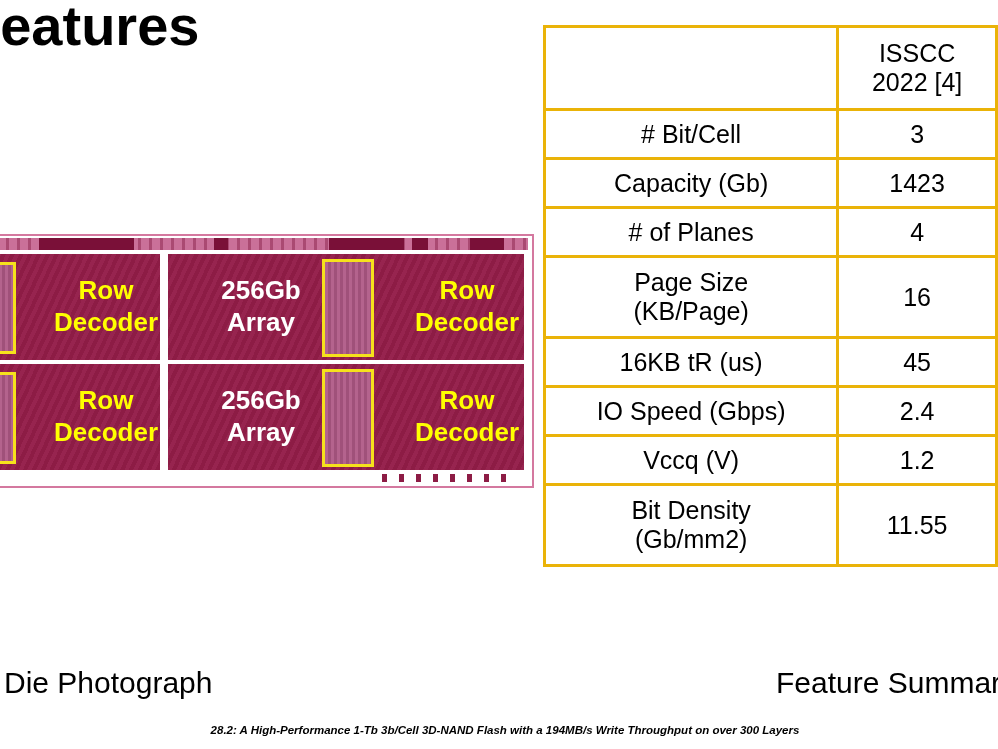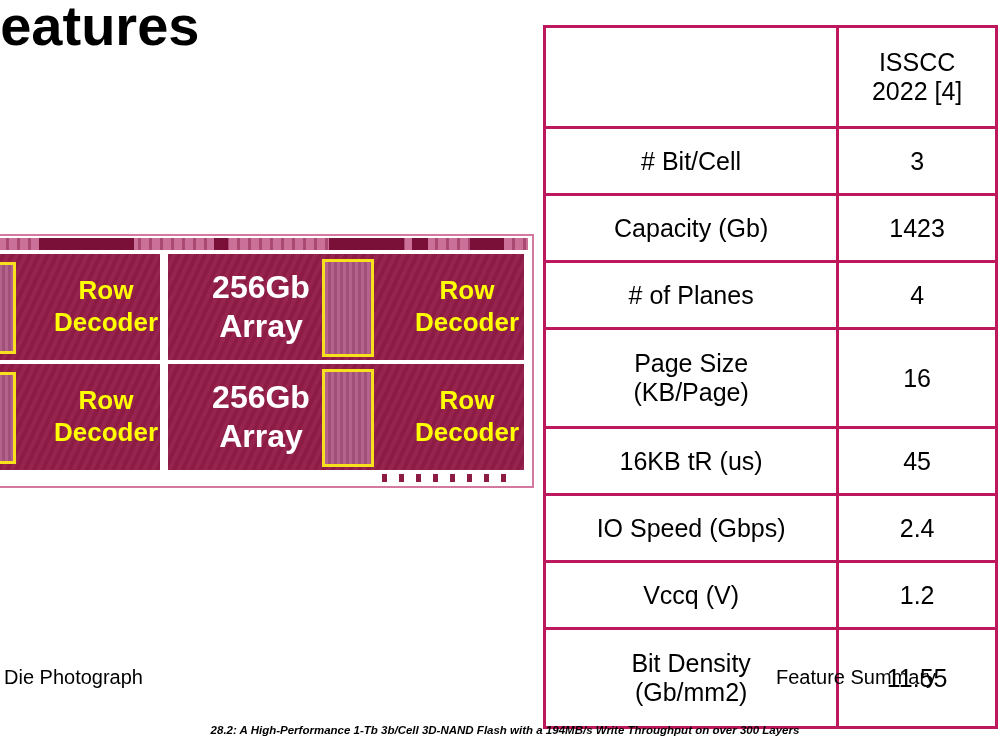--- a/index.html
+++ b/index.html
@@ -79,54 +79,54 @@
     padding-left: 40px;
   }
   .c1 .decoder-label { left: 32px; right: 4px; }
   .c2 .decoder-label { left: 208px; right: 6px; }
 
   .array-label {
     position: absolute;
     left: 18px; top: 0; bottom: 0; width: 150px;
     display: flex; align-items: center; justify-content: center;
     text-align: center;
-    font-size: 32px; font-weight: bold; line-height: 1.22;
+    font-size: 26px; font-weight: bold; line-height: 1.22;
     color: #ffffff;
     white-space: pre-line;
   }
   .bottom-marks {
     position: absolute;
     left: 400px; top: 238px; width: 130px; height: 8px;
     background: repeating-linear-gradient(90deg, #8d1c45 0 5px, transparent 5px 17px);
   }
 
   
   .feature-table {
     position: absolute;
     left: 543px; top: 25px;
     border-collapse: collapse;
     font-size: 25px;
   }
   .feature-table td {
-    border: 3px solid #be185d;
+    border: 3px solid #eab308;
     text-align: center;
     vertical-align: middle;
-    padding: 13px 8px;
+    padding: 4px 8px;
     white-space: pre-line;
   }
   .feature-table .col-label { width: 300px; }
   .feature-table .col-value { width: 150px; }
   .feature-table tr.hdr  td { height: 72px; }
   .feature-table tr.tall td { height: 70px; }
   .feature-table tr.norm td { height: 38px; }
 
   
   .caption {
     position: absolute;
-    font-size: 20px;
+    font-size: 30px;
     white-space: nowrap;
   }
   .caption-left  { left: 4px;   top: 666px; }
   .caption-right { left: 776px; top: 666px; }
   .footer {
     position: absolute;
     left: 0; right: 0; top: 724px;
     text-align: center;
     font-size: 11.5px;
     font-weight: bold;

